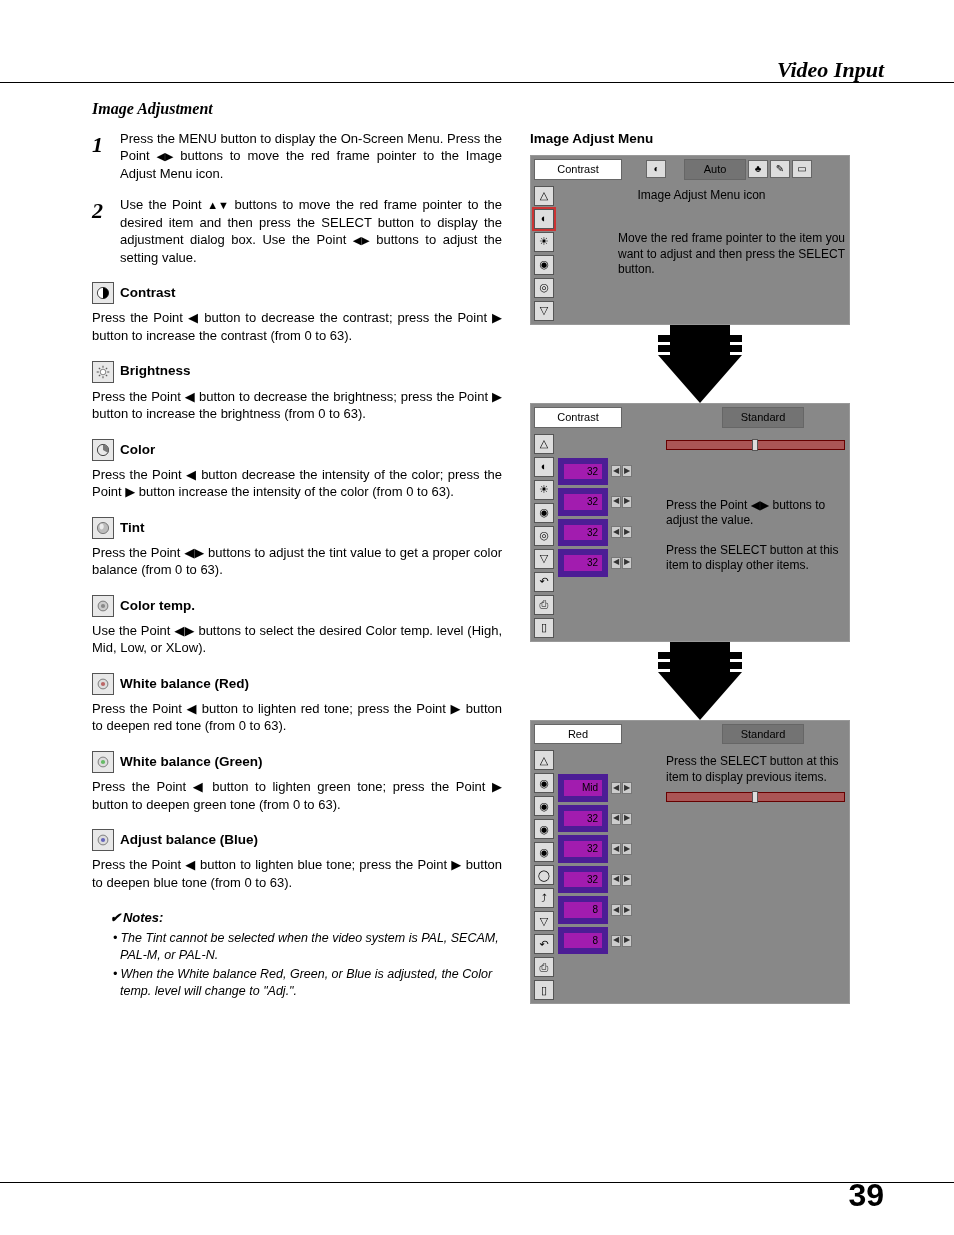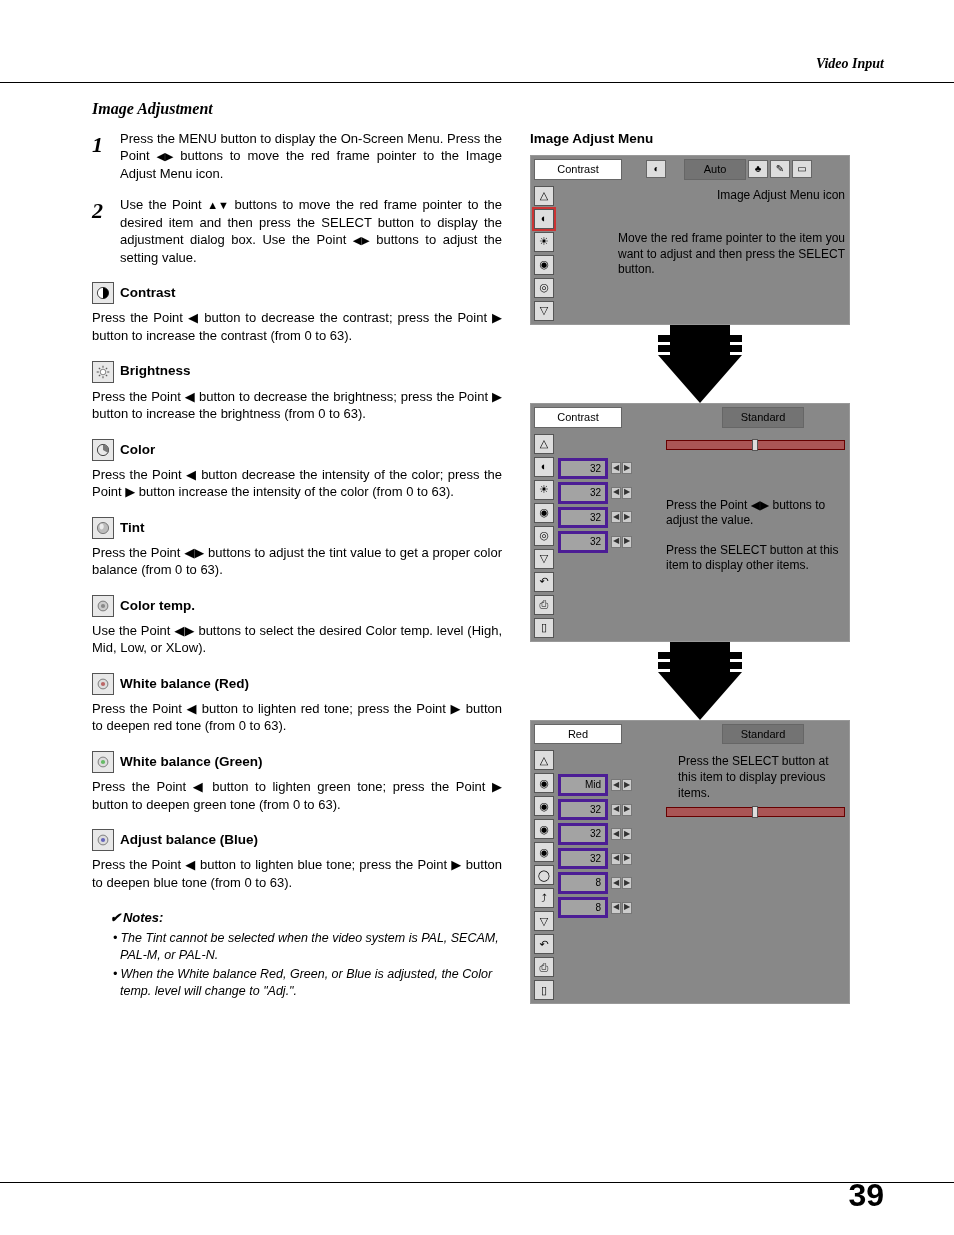--- a/index.html
+++ b/index.html
@@ -12,21 +12,21 @@
     position: relative;
     background: #fff;
     color: #000;
   }
   .page-header {
     position: absolute;
     top: 55px;
     right: 70px;
     font-weight: bold;
     font-style: italic;
-    font-size: 14px;
+    font-size: 22px;
     font-family: Georgia, 'Times New Roman', serif;
   }
   .top-rule {
     position: absolute;
     top: 82px;
     left: 0;
     width: 954px;
     border-top: 1.5px solid #000;
   }
   .bottom-rule {
@@ -175,22 +175,22 @@
   }
   .arrow-stem-lines div { height: 7px; background: #000; margin-bottom: 3px; }
 
   .value-row {
     display: flex;
     align-items: center;
     gap: 3px;
     margin-bottom: 3px;
   }
   .value-box {
-    background: #a3a3a3;
-    border: 3px solid #4c1d95;
+    background: #a21caf;
+    border: 6px solid #4c1d95;
     font-size: 10px;
     padding: 1px 4px;
     text-align: right;
     min-width: 50px;
   }
   .lr-arrows { font-size: 9px; color: #333; display: flex; gap: 1px; }
   .lr-arrows span { background: #ccc; border: 1px solid #777; width: 10px; height: 12px; display: flex; align-items: center; justify-content: center; font-size: 8px; }
 
   .slider-track {
     flex: 1;
@@ -382,21 +382,21 @@
         <div class="menu-body">
           <div class="side-icons">
             <div class="sicon">△</div>
             <div class="sicon" style="outline:2px solid #c33">◐</div>
             <div class="sicon">☀</div>
             <div class="sicon">◉</div>
             <div class="sicon">◎</div>
             <div class="sicon">▽</div>
           </div>
           <div class="menu-body-right">
-            <div class="annot" style="text-align:right; margin-bottom:6px;">Image Adjust Menu icon</div>
+            <div class="annot" style="text-align:center; margin-bottom:6px;">Image Adjust Menu icon</div>
             <div class="callout callout-right">Move the red frame pointer to the item you want to adjust and then press the SELECT button.</div>
           </div>
         </div>
       </div>
 
       <div style="height:64px; position:relative;">
         <div class="arrow-stem-lines" style="padding-top:2px;">
             <div></div>
             <div></div>
           </div>
@@ -539,21 +539,21 @@
                   </div>
                 <div class="value-row">
                     <div class="value-box">8</div>
                     <div class="lr-arrows">
                       <span>◀</span>
                       <span>▶</span>
                     </div>
                   </div>
               </div>
               <div class="annot-col">
-                <div class="annot" style="margin-top:2px;margin-left:12px;">Press the SELECT button at this item to display previous items.</div>
+                <div class="annot" style="margin-top:2px;">Press the SELECT button at this item to display previous items.</div>
                 <div style="height:6px"></div>
                 <div class="slider-track">
                     <div class="knob"></div>
                   </div>
               </div>
             </div>
           </div>
         </div>
       </div>
 

